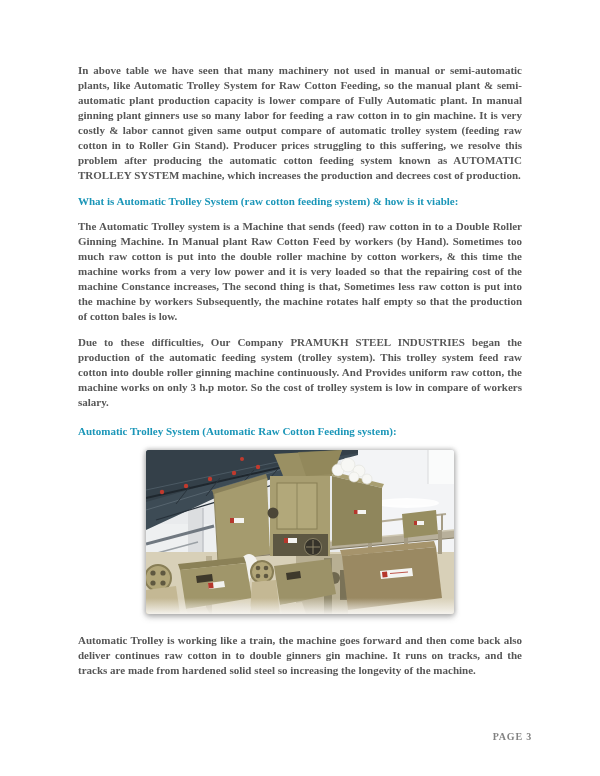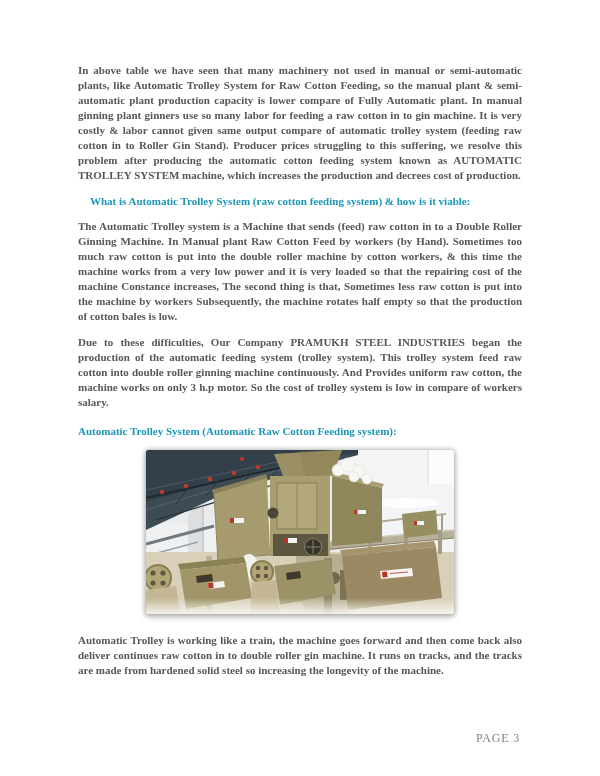--- a/index.html
+++ b/index.html
@@ -18,38 +18,38 @@
     font-weight:bold;
     font-size:11px; line-height:15px;
     color:#575757;
     text-align:justify;
     margin:0 0 11px 0;
   }
   h2.heading {
     font-weight:bold;
     font-size:11px; line-height:15px;
     color:#1b96b8;
-    margin:0 0 10px 12px;
+    margin:0 0 10px 0;
   }
   h2.caption {
     margin:14px 0 11px 0;
   }
   .photo-wrap {
     width:308px; height:164px;
     margin:0 auto 19px auto;
     border-radius:3px;
     box-shadow:0 0 4px 1px rgba(140,140,140,0.55), 0 3px 6px rgba(120,120,120,0.45);
     overflow:hidden;
     background:#e9ebed;
   }
   .photo-wrap svg { display:block; }
   .footer {
-    position:absolute; top:731px; right:80px;
-    font-size:12px; letter-spacing:0.8px;
-    color:#828282; font-weight:normal;
+    position:absolute; top:731px; right:68px;
+    font-size:10px; letter-spacing:0.8px;
+    color:#828282; font-weight:bold;
   }
 </style>
 </head>
 <body>
 
 <div class="page">
   <div class="content">
 
     <p class="body">In above table we have seen that many machinery not used in manual or semi-automatic plants, like Automatic Trolley System for Raw Cotton Feeding, so the manual plant &amp; semi-automatic plant production capacity is lower compare of Fully Automatic plant. In manual ginning plant ginners use so many labor for feeding a raw cotton in to gin machine. It is very costly &amp; labor cannot given same output compare of automatic trolley system (feeding raw cotton in to Roller Gin Stand). Producer prices struggling to this suffering, we resolve this problem after producing the automatic cotton feeding system known as AUTOMATIC TROLLEY SYSTEM machine, which increases the production and decrees cost of production.</p>
 
@@ -209,17 +209,17 @@
 
           <polygon points="40,159 60,157 64,164 42,164" fill="#cfc6ad"></polygon>
           <polygon points="134,155 156,152 160,164 136,164" fill="#cfc6ad"></polygon>
           <ellipse cx="95" cy="158" rx="10" ry="5" fill="#d6cfbb"></ellipse>
         </g>
 
         <rect x="0" y="148" width="308" height="16" fill="url(#fadeBottom)"></rect>
       </svg>
     </div>
 
-    <p class="body">Automatic Trolley is working like a train, the machine goes forward and then come back also deliver continues raw cotton in to double roller gin machine. It runs on tracks, and the tracks are made from hardened solid steel so increasing the longevity of the machine.</p>
+    <p class="body">Automatic Trolley is working like a train, the machine goes forward and then come back also deliver continues raw cotton in to double ginners gin machine. It runs on tracks, and the tracks are made from hardened solid steel so increasing the longevity of the machine.</p>
   </div>
 
   <div class="footer">PAGE 3</div>
 </div>
 
 </body></html>

